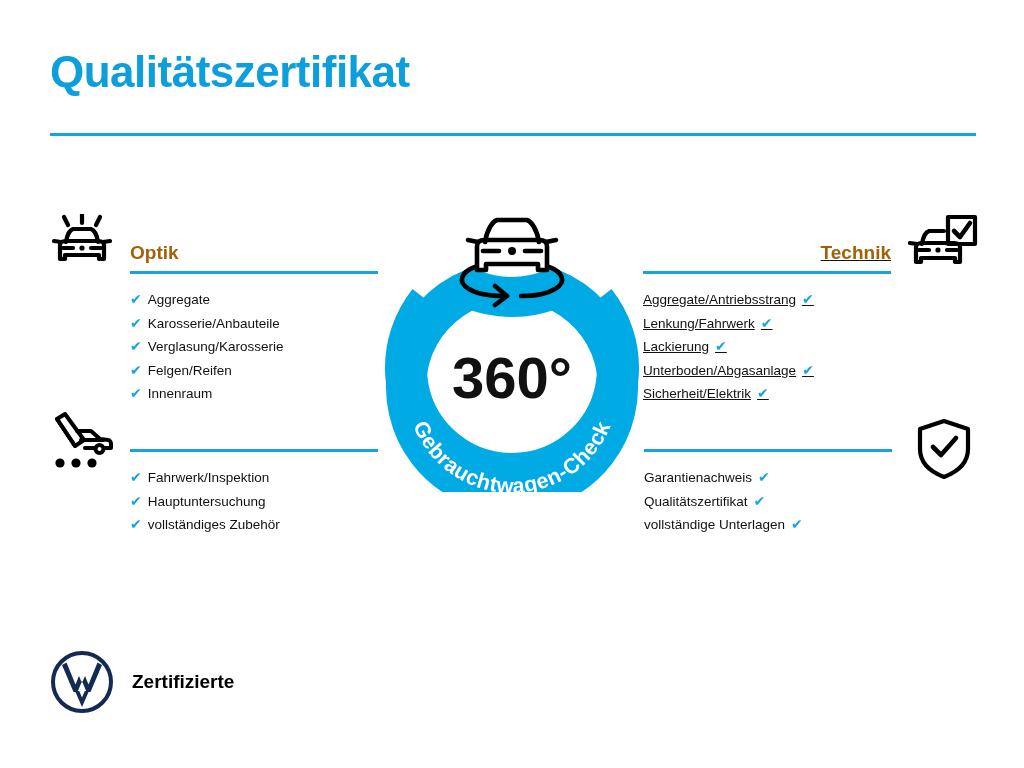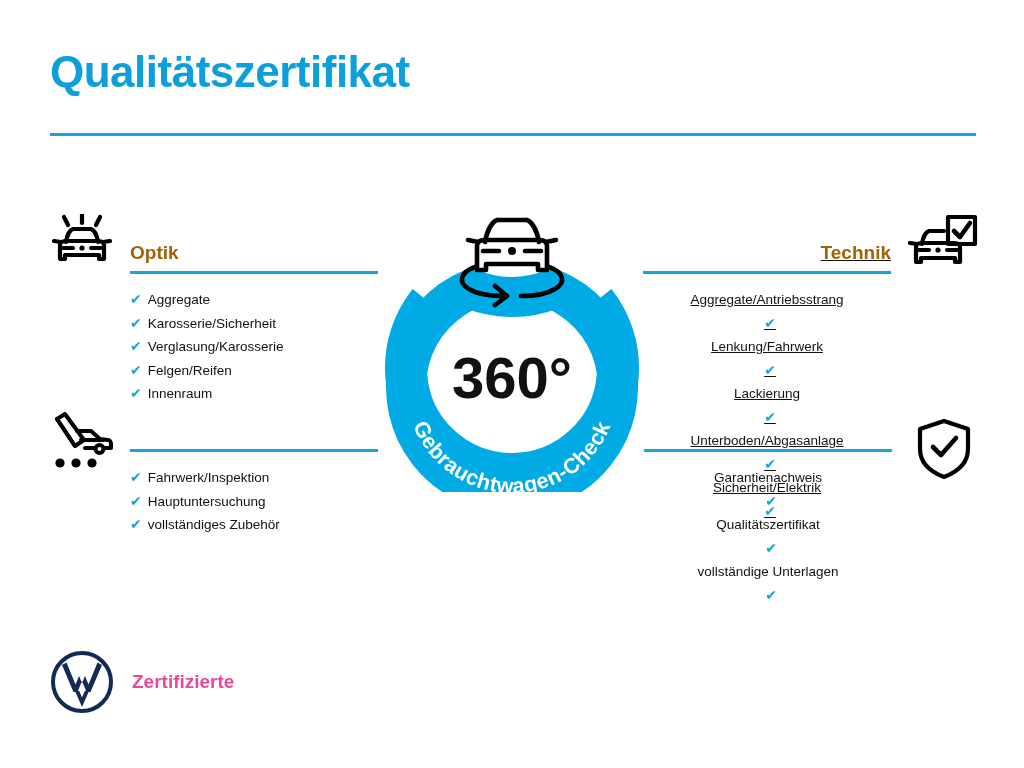--- a/index.html
+++ b/index.html
@@ -48,21 +48,21 @@
   }
   .chk{
     color:#18a3dc;font-size:14px;font-weight:700;
     display:inline-block;
   }
   
   .left .sec-list li{justify-content:flex-start;}
   .left .chk{margin-right:6px;}
   .left .sec-head{text-align:left;}
   
-  .right .sec-list li{justify-content:center;flex-direction:column;}
+  .right .sec-list li{justify-content:flex-start;}
   .right .chk{margin-left:6px;}
   .right .sec-head{text-align:right;}
 
   
   #sec-optik   {left:130px;top:243px;width:248px;}
   #sec-wartung {left:130px;top:440px;width:248px;}
   #sec-technik {left:643px;top:243px;width:248px;text-decoration:underline;}
   #sec-garantie{left:644px;top:440px;width:248px;}
 
   
@@ -81,21 +81,21 @@
 
   
   #footer-logo{
     position:absolute;left:50px;top:650px;
     display:flex;align-items:center;
   }
   #footer-logo .vw-mark{width:64px;height:64px;flex:0 0 64px;}
   #footer-logo .vw-mark svg{display:block;width:100%;height:100%;}
   .logo-text{
     margin-left:18px;
-    color:#ec4899;
+    color:#000000;
     font-size:19px;font-weight:700;line-height:1.28;
     white-space:nowrap;
   }
 </style>
 </head>
 <body>
 
 <div class="page">
 
   <div class="page-title">Qualitätszertifikat</div>
@@ -201,21 +201,21 @@
   <div class="section left" id="sec-optik">
       <div class="sec-head">Optik</div>
       <div class="sec-rule"></div>
       <ul class="sec-list">
         <li>
           <span class="chk">✔</span>
           <span>Aggregate</span>
         </li>
         <li>
           <span class="chk">✔</span>
-          <span>Karosserie/Sicherheit</span>
+          <span>Karosserie/Anbauteile</span>
         </li>
         <li>
           <span class="chk">✔</span>
           <span>Verglasung/Karosserie</span>
         </li>
         <li>
           <span class="chk">✔</span>
           <span>Felgen/Reifen</span>
         </li>
         <li>

